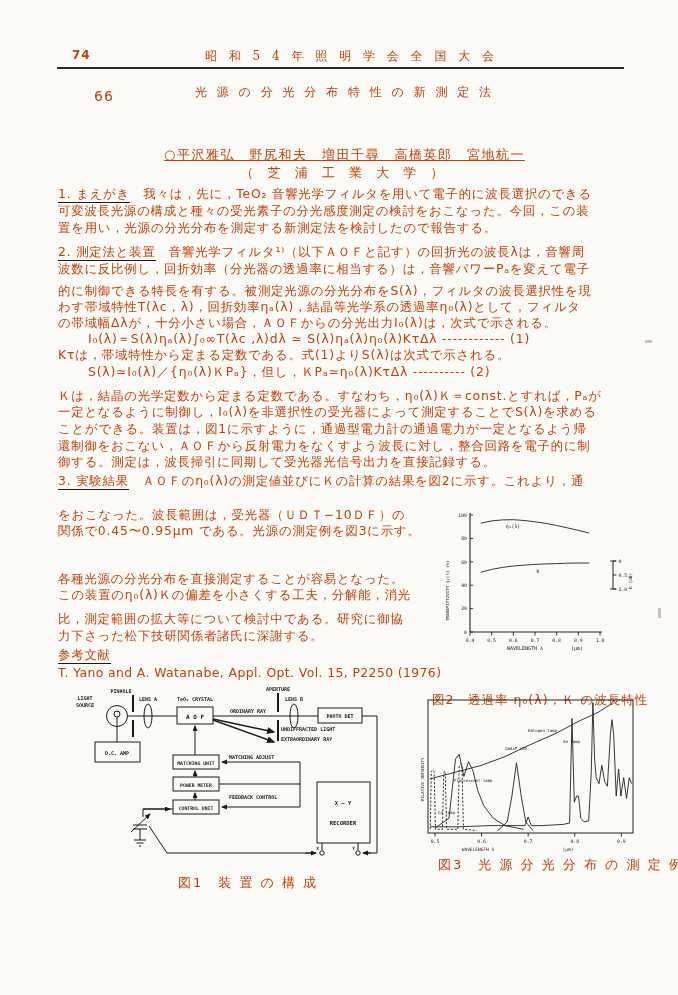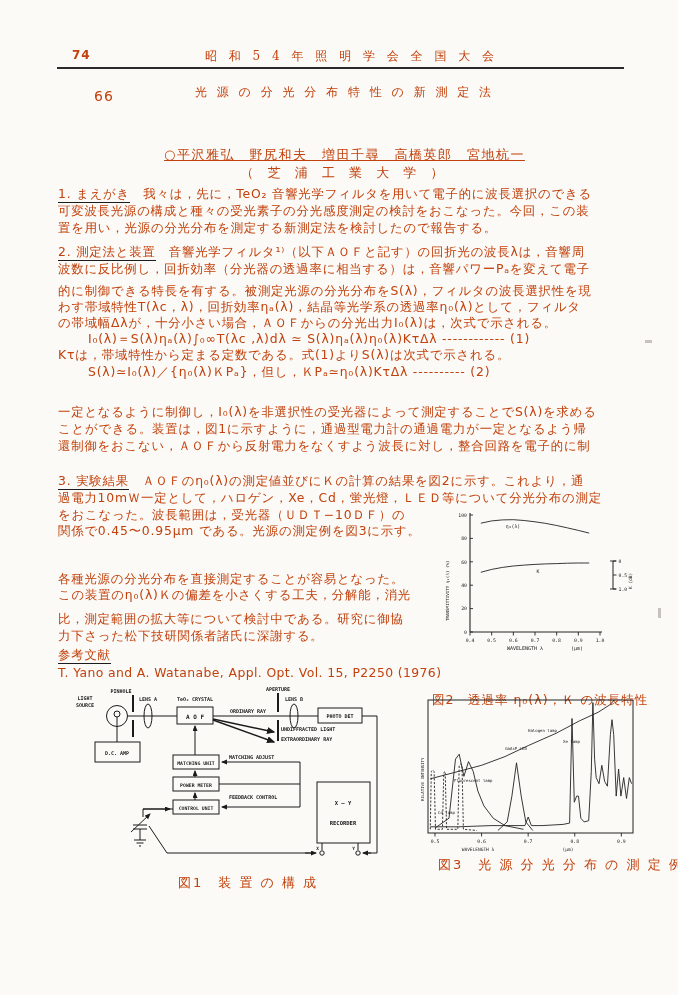--- a/index.html
+++ b/index.html
@@ -37,25 +37,26 @@
   <div class="line" style="left:58px;top:203px"><span>可変波長光源の構成と種々の受光素子の分光感度測定の検討をおこなった。今回，この装</span></div>
   <div class="line" style="left:58px;top:220px"><span>置を用い，光源の分光分布を測定する新測定法を検討したので報告する。</span></div>
   <div class="line" style="left:58px;top:244px"><span class="head">2. 測定法と装置</span><span>　音響光学フィルタ¹⁾（以下ＡＯＦと記す）の回折光の波長λは，音響周</span></div>
   <div class="line" style="left:58px;top:261px"><span>波数に反比例し，回折効率（分光器の透過率に相当する）は，音響パワーPₐを変えて電子</span></div>
   <div class="line" style="left:58px;top:283px"><span>的に制御できる特長を有する。被測定光源の分光分布をS(λ)，フィルタの波長選択性を現</span></div>
   <div class="line" style="left:58px;top:299px"><span>わす帯域特性T(λc，λ)，回折効率ηₐ(λ)，結晶等光学系の透過率η₀(λ)として，フィルタ</span></div>
   <div class="line" style="left:58px;top:315px"><span>の帯域幅Δλが，十分小さい場合，ＡＯＦからの分光出力I₀(λ)は，次式で示される。</span></div>
   <div class="line" style="left:88px;top:331px"><span>I₀(λ)＝S(λ)ηₐ(λ)∫₀∞T(λc ,λ)dλ ≃ S(λ)ηₐ(λ)η₀(λ)KτΔλ ------------ (1)</span></div>
   <div class="line" style="left:58px;top:347px"><span>Kτは，帯域特性から定まる定数である。式(1)よりS(λ)は次式で示される。</span></div>
   <div class="line" style="left:88px;top:364px"><span>S(λ)≃I₀(λ)／{η₀(λ)ＫPₐ}，但し，ＫPₐ≃η₀(λ)KτΔλ ---------- (2)</span></div>
+  <div class="line" style="left:58px;top:388px"><span>Ｋは，結晶の光学定数から定まる定数である。すなわち，η₀(λ)Ｋ＝const.とすれば，Pₐが</span></div>
   <div class="line" style="left:58px;top:404px"><span>一定となるように制御し，I₀(λ)を非選択性の受光器によって測定することでS(λ)を求める</span></div>
   <div class="line" style="left:58px;top:421px"><span>ことができる。装置は，図1に示すように，通過型電力計の通過電力が一定となるよう帰</span></div>
   <div class="line" style="left:58px;top:438px"><span>還制御をおこない，ＡＯＦから反射電力をなくすよう波長に対し，整合回路を電子的に制</span></div>
+  <div class="line" style="left:58px;top:454px"><span>御する。測定は，波長掃引に同期して受光器光信号出力を直接記録する。</span></div>
   <div class="line" style="left:58px;top:473px"><span class="head">3. 実験結果</span><span>　ＡＯＦのη₀(λ)の測定値並びにＫの計算の結果を図2に示す。これより，通</span></div>
-  <div class="line" style="left:58px;top:490px"><span>過電力10mＷ一定として，ハロゲン，Xe，Cd，蛍光燈，ＬＥＤ等について分光分布の測定</span></div>
   <div class="line" style="left:58px;top:507px"><span>をおこなった。波長範囲は，受光器（ＵＤＴ−10ＤＦ）の</span></div>
   <div class="line" style="left:58px;top:523px"><span>関係で0.45〜0.95μm である。光源の測定例を図3に示す。</span></div>
   <div class="line" style="left:58px;top:571px"><span>各種光源の分光分布を直接測定することが容易となった。</span></div>
   <div class="line" style="left:58px;top:587px"><span>この装置のη₀(λ)Ｋの偏差を小さくする工夫，分解能，消光</span></div>
   <div class="line" style="left:58px;top:611px"><span>比，測定範囲の拡大等について検討中である。研究に御協</span></div>
   <div class="line" style="left:58px;top:628px"><span>力下さった松下技研関係者諸氏に深謝する。</span></div>
   <div class="line" style="left:58px;top:647px"><span class="head">参考文献</span></div>
   <div class="line" style="left:58px;top:665px;letter-spacing:0.4px"><span>T. Yano and A. Watanabe, Appl. Opt. Vol. 15, P2250 (1976)</span></div>
 
   <svg id="fig1-svg" style="left:55px;top:685px" width="365" height="182" viewBox="0 0 365 182">

